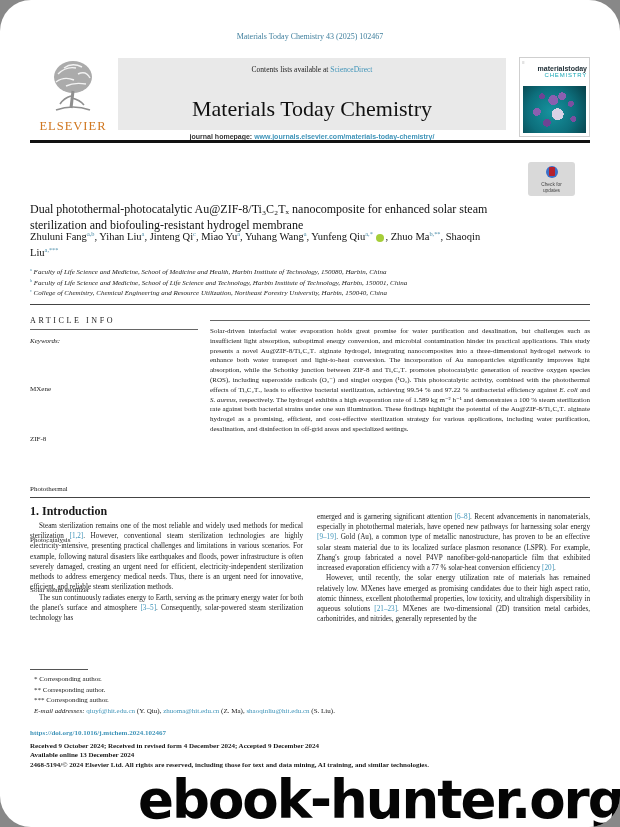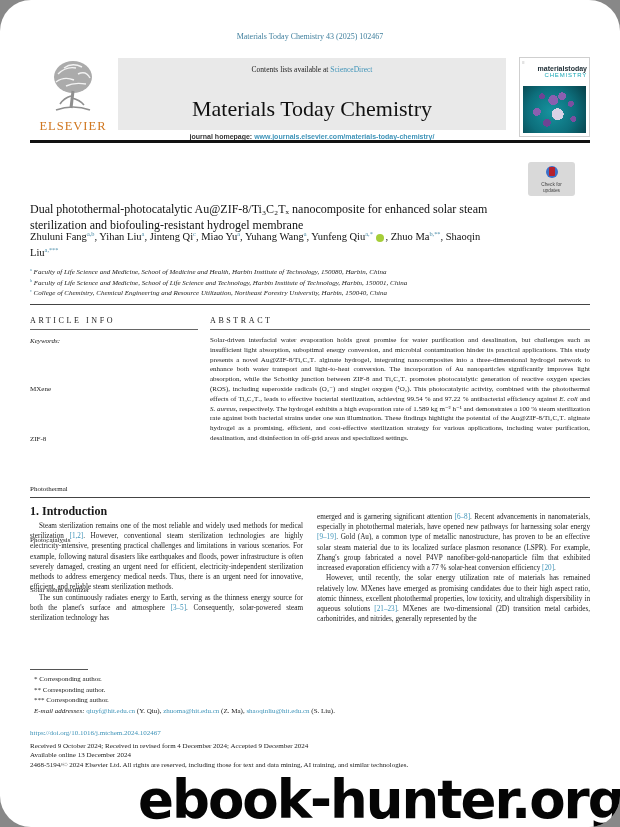--- a/index.html
+++ b/index.html
@@ -85,21 +85,21 @@
   .col { font-size:7.2px; line-height:1.42; text-align:justify; color:#1d1d1d; }
   .col-left  { position:absolute; left:30px;  top:521px; width:273px; }
   .col-right { position:absolute; left:317px; top:512px; width:273px; }
   .col p.ind { text-indent:9px; }
 
   .fn-rule { position:absolute; left:30px; top:669px; width:58px; height:1px; background:#555; }
   .footnotes { position:absolute; left:30px; top:674px; width:470px;
                font-size:7px; line-height:1.5; }
   .footnotes .fn { padding-left:4px; }
 
-  .footer { position:absolute; left:30px; top:729px; width:560px; font-size:7px; line-height:1.38; }
+  .footer { position:absolute; left:30px; top:729px; width:560px; font-size:7px; line-height:1.38;font-weight:bold; }
   .footer .doi { color:#3e93b8; margin-bottom:3px; }
 
   .watermark { position:absolute; left:138px; top:769px;
                font-family:"DejaVu Sans","Liberation Sans",sans-serif; font-weight:bold;
                font-size:53px; letter-spacing:-2px; color:#050505; white-space:nowrap; }
 </style>
 </head>
 <body>
 
 <div class="page">
@@ -155,32 +155,31 @@
     <div class="head-rule"></div>
     <div class="kw-label">Keywords:</div>
     <div class="kw-item">MXene</div>
     <div class="kw-item">ZIF-8</div>
     <div class="kw-item">Photothermal</div>
     <div class="kw-item">Photocatalysis</div>
     <div class="kw-item">Solar steam sterilizer</div>
   </div>
 
   <div class="abs-col">
-    <div class="sec-head">ABSTRACT</div>
     <div class="head-rule"></div>
     <div class="abs-body"><span>Solar-driven interfacial water evaporation holds great promise for water purification and desalination, but challenges such as insufficient light absorption, suboptimal energy conversion, and microbial contamination hinder its practical applications. This study presents a novel Au@ZIF-8/Ti₃C₂Tₓ alginate hydrogel, integrating nanocomposites into a three-dimensional hydrogel network to enhance both water transport and light-to-heat conversion. The incorporation of Au nanoparticles significantly improves light absorption, while the Schottky junction between ZIF-8 and Ti₃C₂Tₓ promotes photocatalytic generation of reactive oxygen species (ROS), including superoxide radicals (O₂⁻) and singlet oxygen (¹O₂). This photocatalytic activity, combined with the photothermal effects of Ti₃C₂Tₓ, leads to effective bacterial sterilization, achieving 99.54 % and 97.22 % antibacterial efficiency against </span><span class="it">E. coli</span><span> and </span><span class="it">S. aureus</span><span>, respectively. The hydrogel exhibits a high evaporation rate of 1.589 kg m⁻² h⁻¹ and demonstrates a 100 % steam sterilization rate against both bacterial strains under one sun illumination. These findings highlight the potential of the Au@ZIF-8/Ti₃C₂Tₓ alginate hydrogel as a promising, efficient, and cost-effective sterilization strategy for various applications, including water purification, desalination, and disinfection in off-grid areas and specialized settings.</span></div>
   </div>
 
   <div class="mid-rule"></div>
 
   <div class="intro-head">1. Introduction</div>
 
   <div class="col col-left">
     <p class="ind"><span>Steam sterilization remains one of the most reliable and widely used methods for medical sterilization </span><span class="link">[1,2]</span><span>. However, conventional steam sterilization technologies are highly electricity-intensive, presenting practical challenges and limitations in various scenarios. For example, following natural disasters like earthquakes and floods, power infrastructure is often severely damaged, creating an urgent need for efficient, electricity-independent sterilization methods to address emergency medical needs. Thus, there is an urgent need for innovative, efficient, and reliable steam sterilization methods.</span></p>
-    <p class="ind"><span>The sun continuously radiates energy to Earth, serving as the thinness energy source for both the planet's surface and atmosphere </span><span class="link">[3–5]</span><span>. Consequently, solar-powered steam sterilization technology has</span></p>
+    <p class="ind"><span>The sun continuously radiates energy to Earth, serving as the primary energy water for both the planet's surface and atmosphere </span><span class="link">[3–5]</span><span>. Consequently, solar-powered steam sterilization technology has</span></p>
   </div>
 
   <div class="col col-right">
     <p><span>emerged and is garnering significant attention </span><span class="link">[6–8]</span><span>. Recent advancements in nanomaterials, especially in photothermal materials, have opened new pathways for harnessing solar energy </span><span class="link">[9–19]</span><span>. Gold (Au), a common type of metallic nanostructure, has proven to be an effective solar steam material due to its localized surface plasmon resonance (LSPR). For example, Zhang's group fabricated a novel P4VP nanofiber-gold-nanoparticle film that exhibited increased evaporation efficiency with a 77 % solar-heat conversion efficiency </span><span class="link">[20]</span><span>.</span></p>
     <p class="ind"><span>However, until recently, the solar energy utilization rate of materials has remained relatively low. MXenes have emerged as promising candidates due to their high aspect ratio, atomic thinness, excellent photothermal properties, low toxicity, and ultrahigh dispersibility in aqueous solutions </span><span class="link">[21–23]</span><span>. MXenes are two-dimensional (2D) transition metal carbides, carbonitrides, and nitrides, generally represented by the</span></p>
   </div>
 
   <div class="fn-rule"></div>
   <div class="footnotes">
     <div class="fn">* Corresponding author.</div>

